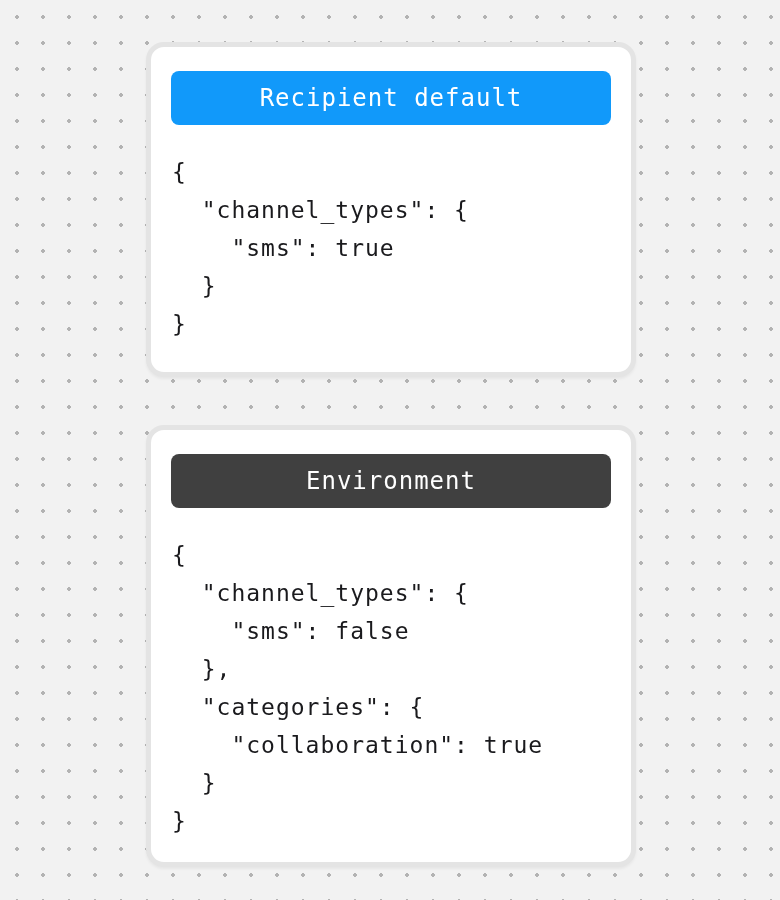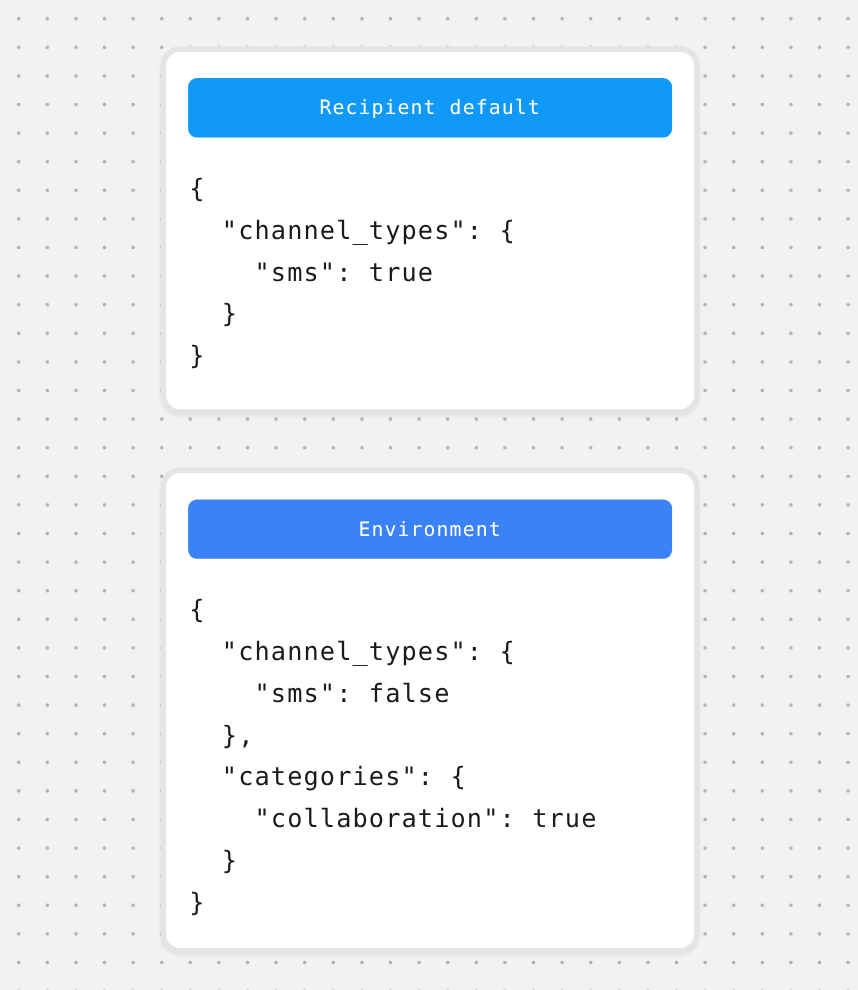--- a/index.html
+++ b/index.html
@@ -32,21 +32,21 @@
   .badge {
     margin: 24px 20px 0 20px;
     height: 54px;
     border-radius: 8px;
     display: flex;
     align-items: center;
     justify-content: center;
   }
   .badge-label {
     color: #ffffff;
-    font-size: 18px;
+    font-size: 24px;
     letter-spacing: 1px;
     white-space: pre;
   }
   .code {
     margin: 28px 16px 0 21px;
     font-size: 23px;
     letter-spacing: 1px;
     line-height: 38px;
     color: #1a1a1d;
     white-space: pre;
@@ -60,21 +60,21 @@
     <span class="badge-label">Recipient default</span>
   </div>
   <div class="code">{
   "channel_types": {
     "sms": true
   }
 }</div>
 </div>
 
 <div class="card card-2">
-  <div class="badge" style="background: #3b82f6;">
+  <div class="badge" style="background: #404040;">
     <span class="badge-label">Environment</span>
   </div>
   <div class="code">{
   "channel_types": {
     "sms": false
   },
   "categories": {
     "collaboration": true
   }
 }</div>

